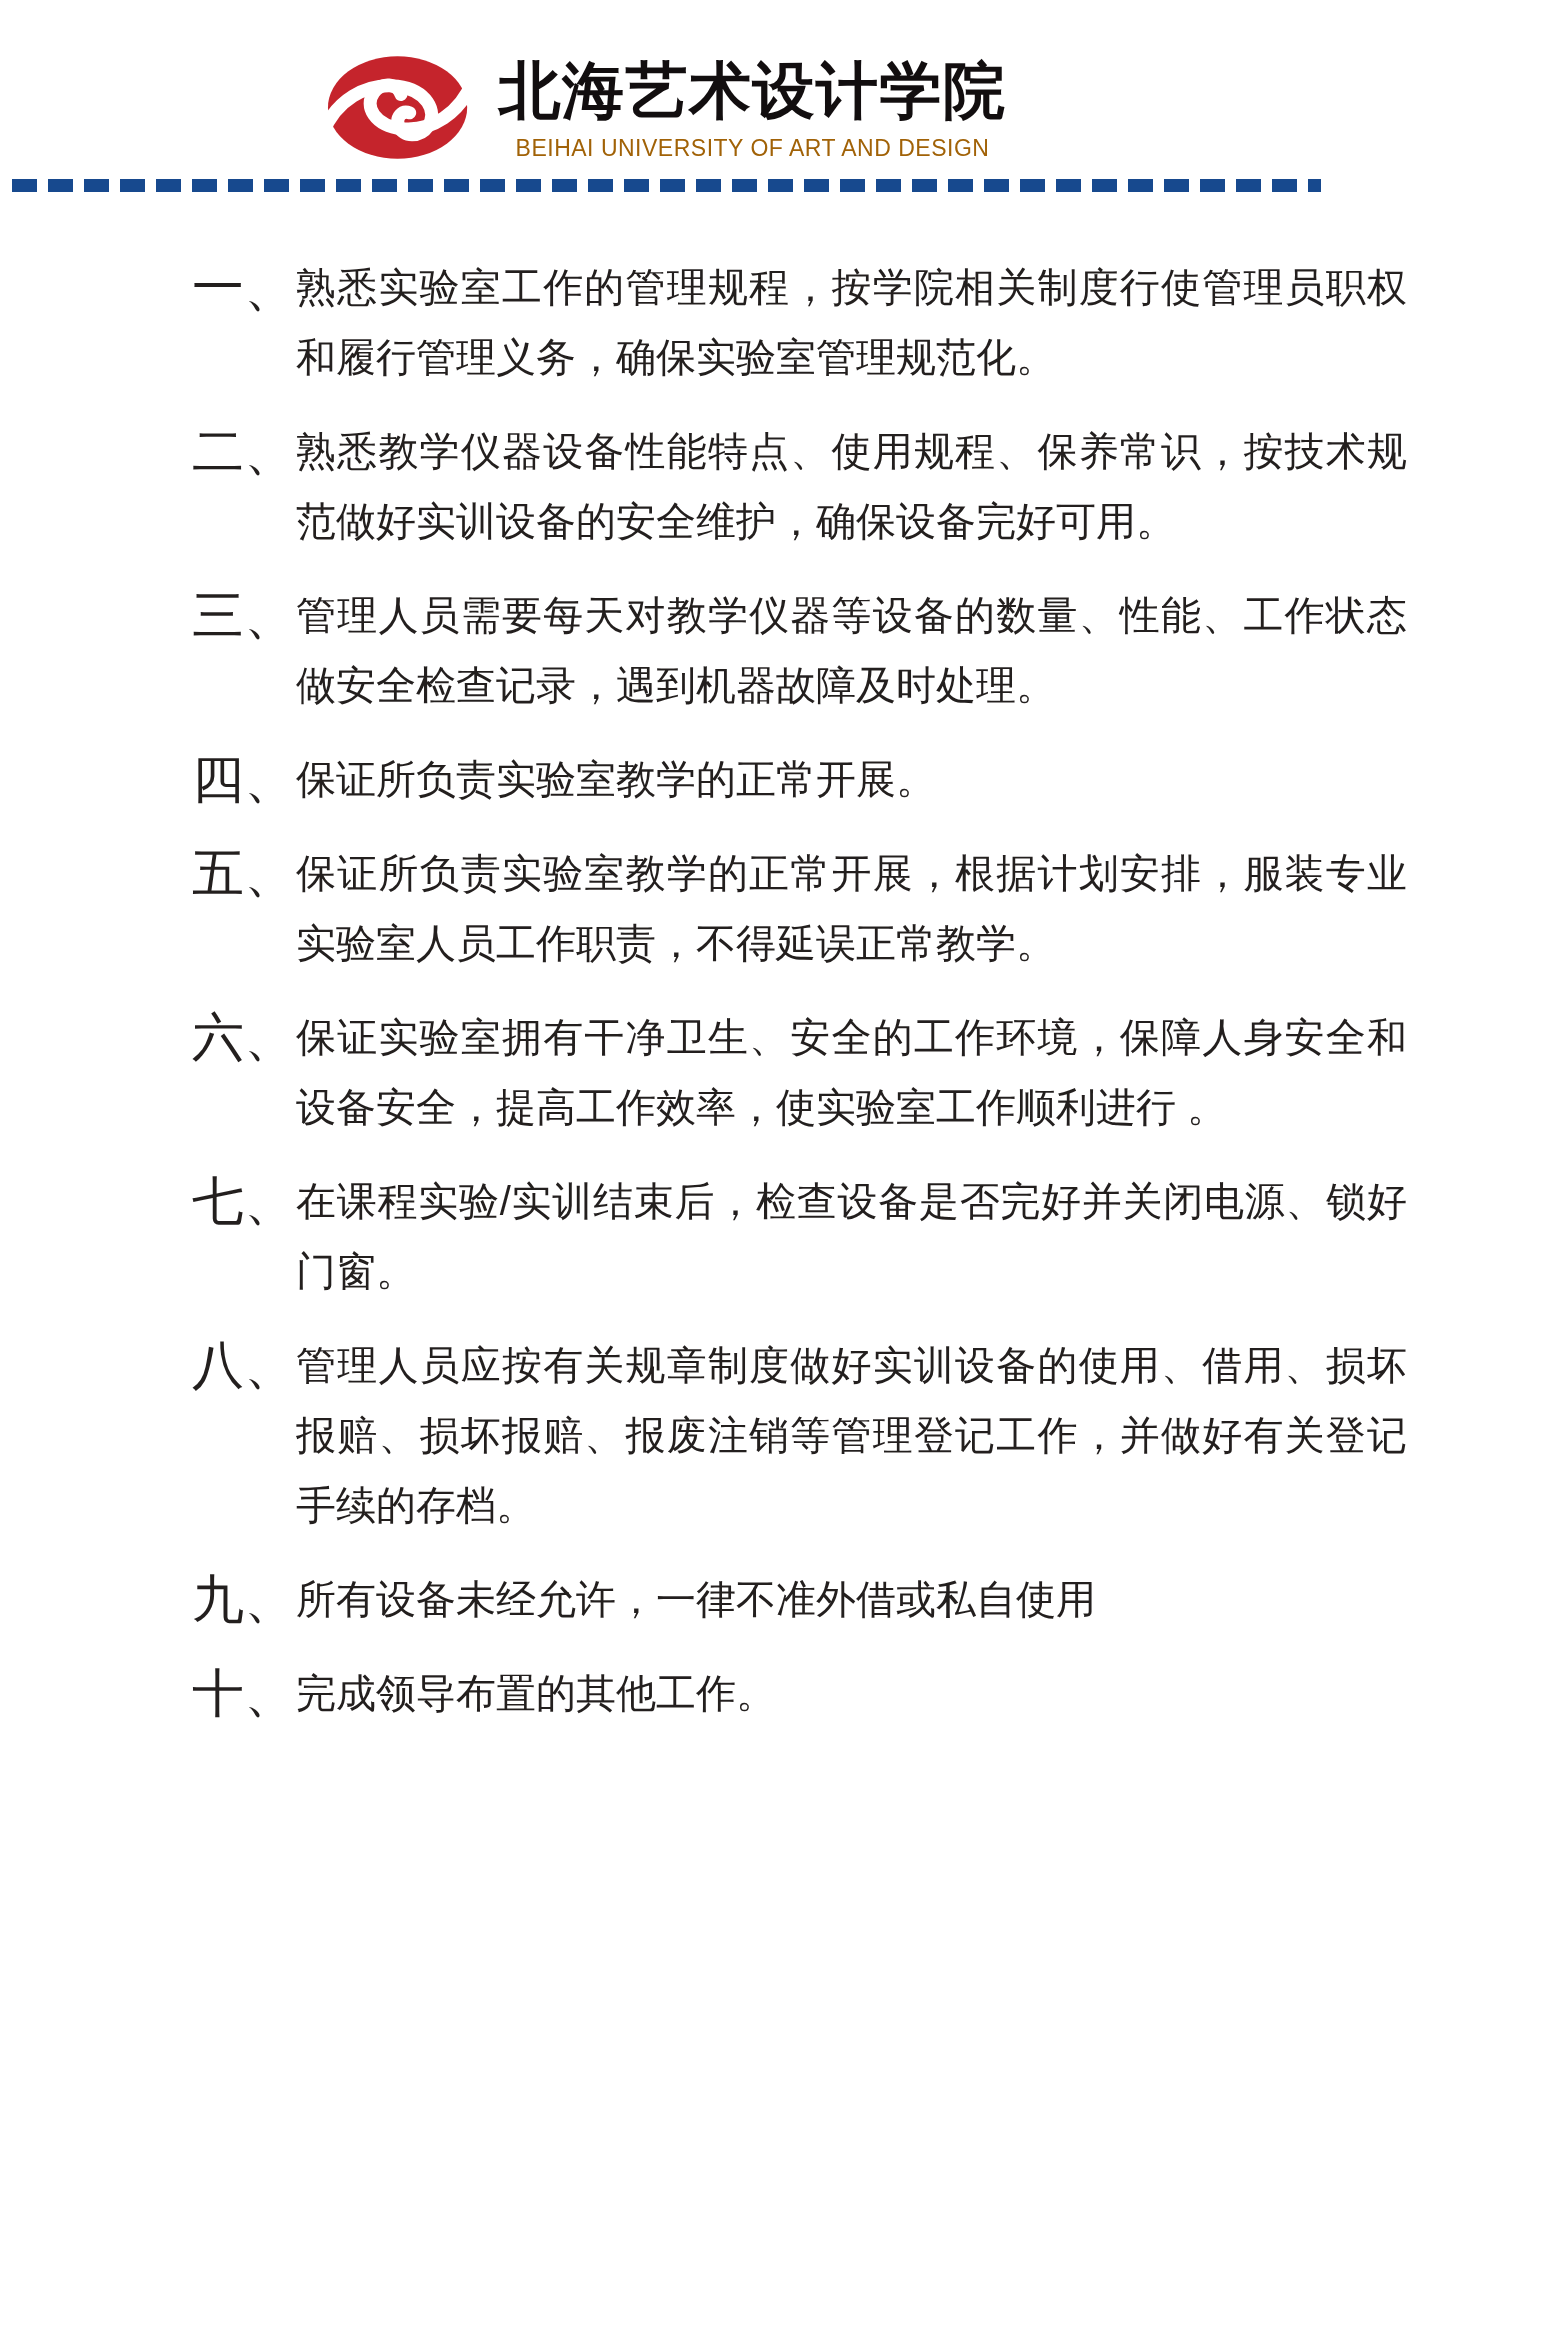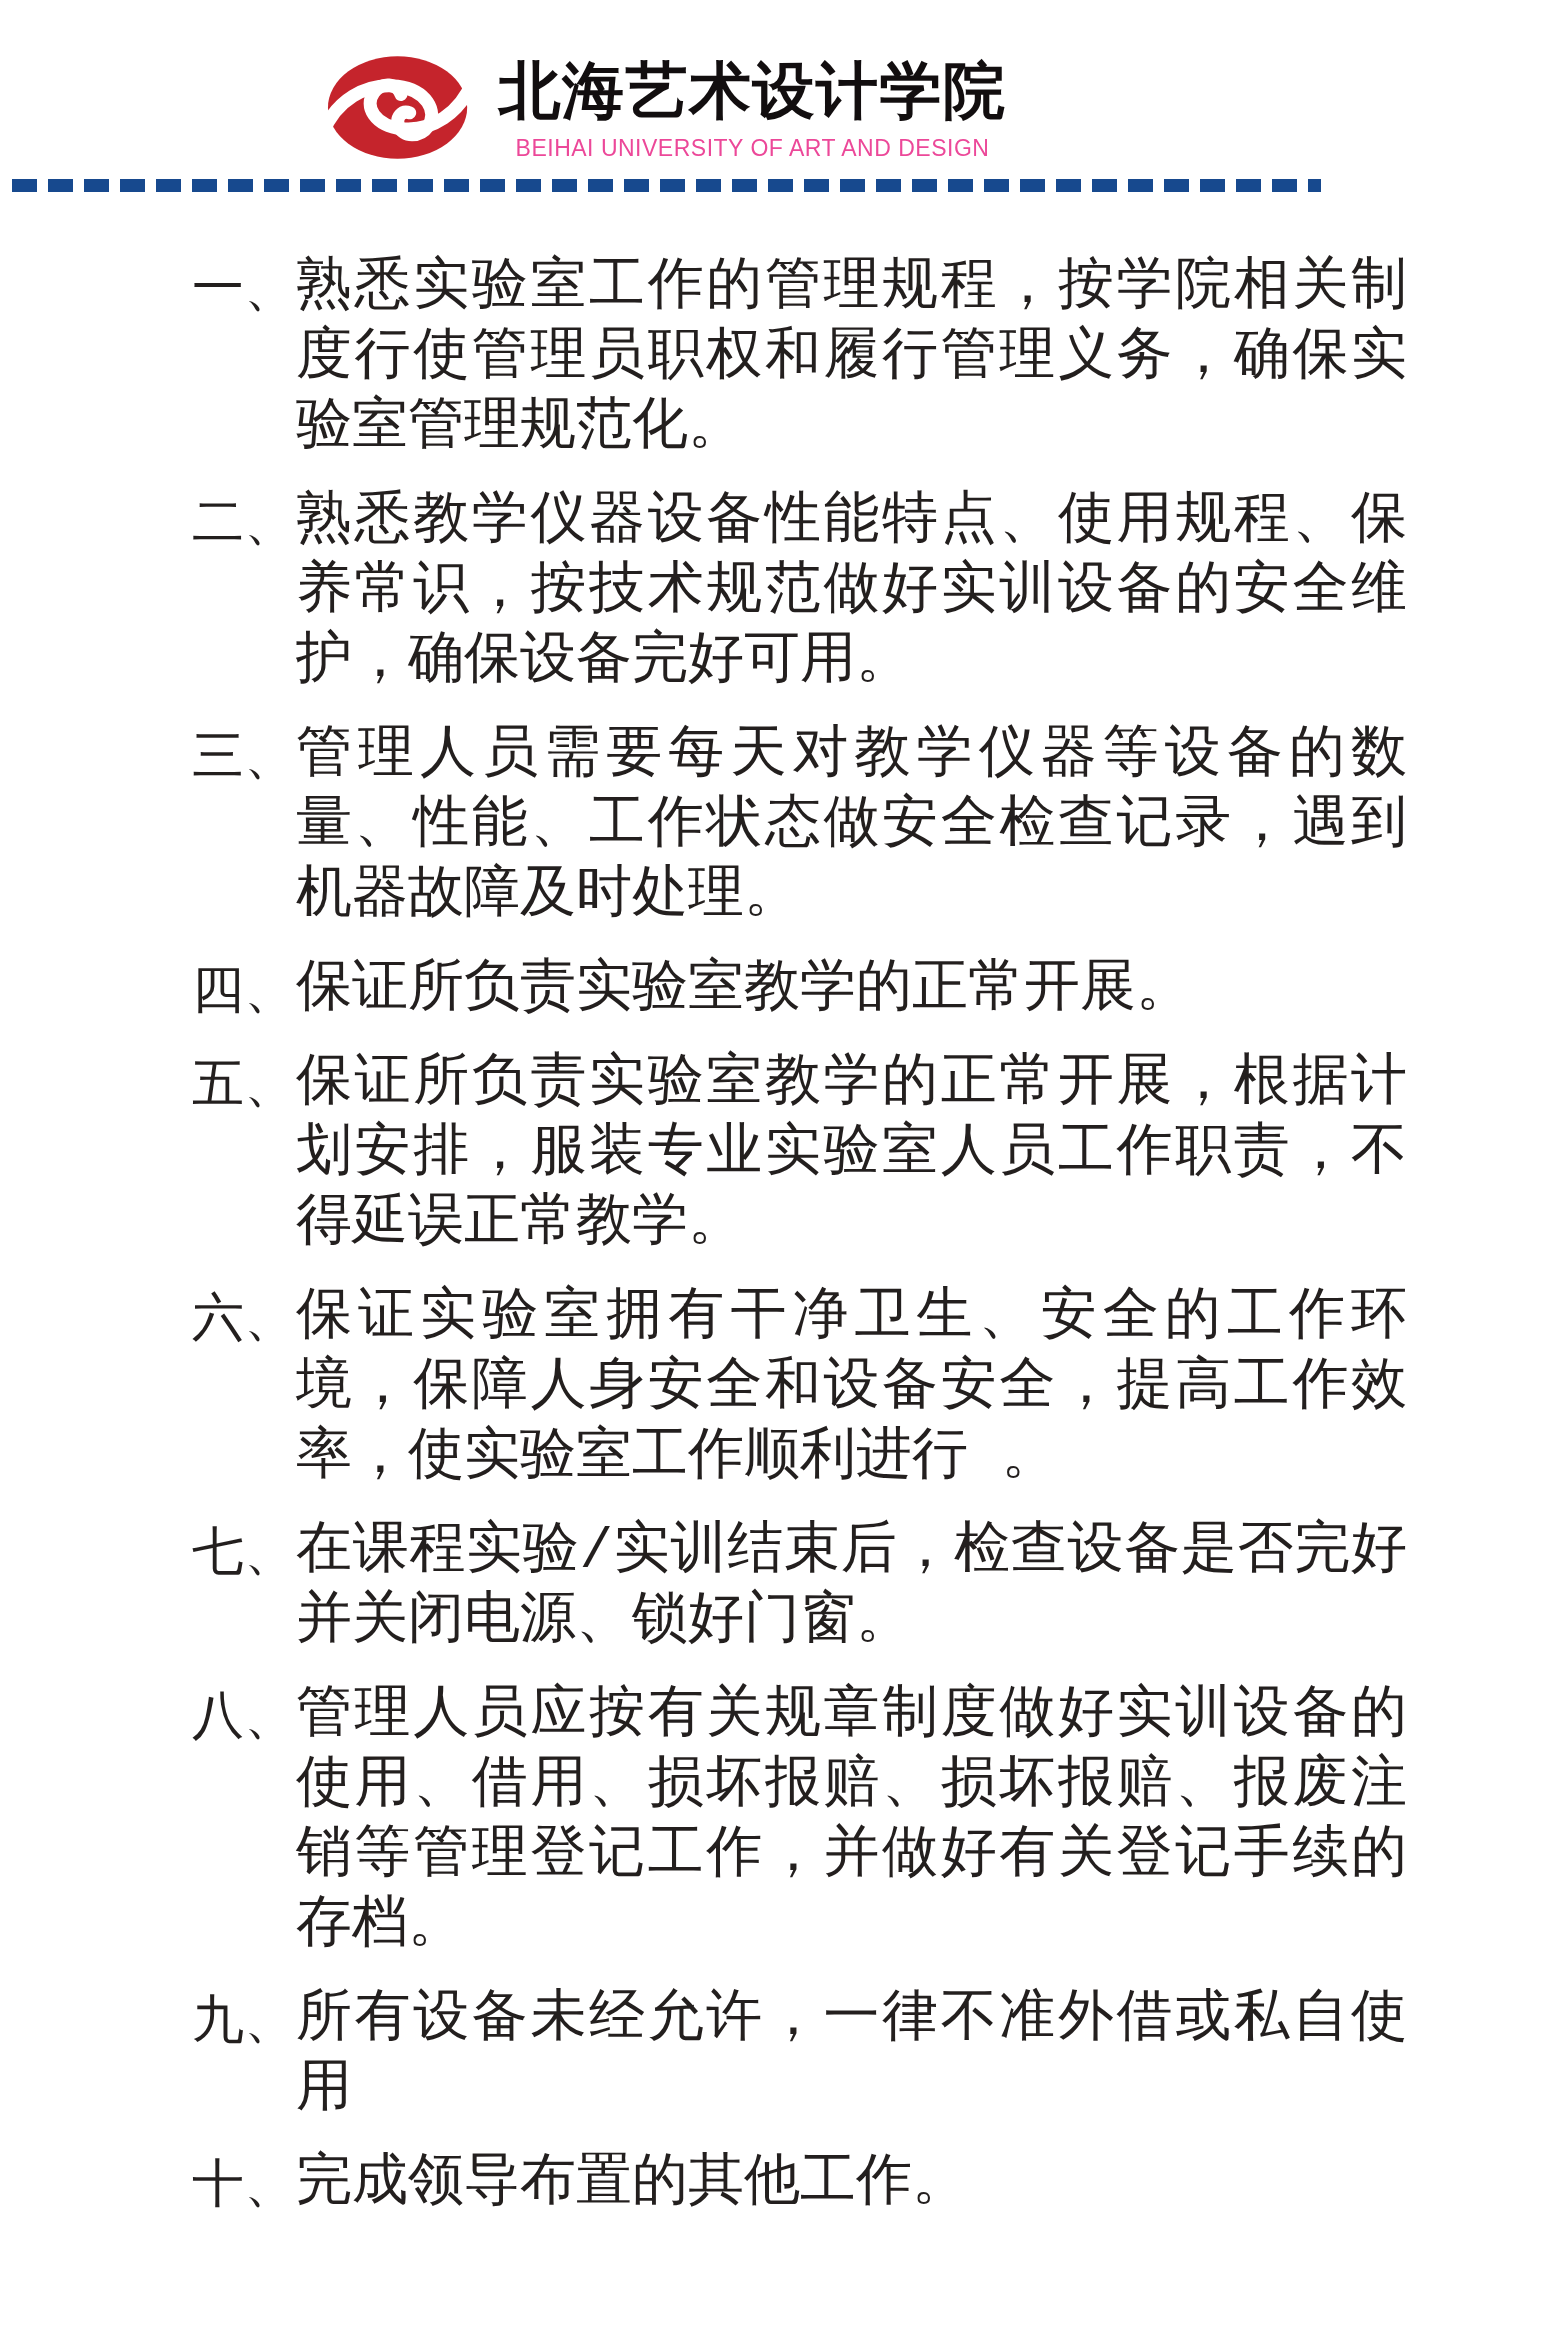--- a/index.html
+++ b/index.html
@@ -21,21 +21,21 @@
   .mark .red-fill{fill:var(--logo-red);}
   .mark .white-cut{fill:none;stroke:#ffffff;stroke-linecap:round;}
   .names{display:flex;flex-direction:column;align-items:center;}
   .cn-name{
     font-family:"Liberation Serif","DejaVu Serif",serif;
     font-size:62px;font-weight:700;letter-spacing:1.5px;
     line-height:1.25;color:#120e0f;white-space:nowrap;
   }
   .en-name{
     font-size:23px;font-weight:400;letter-spacing:0.5px;margin-top:4px;
-    color:#ec4899;white-space:nowrap;
+    color:#a16207;white-space:nowrap;
   }
 
   
   .doc-title{
     margin-top:53px;text-align:center;color:var(--accent);
     font-size:84px;font-weight:900;letter-spacing:6.4px;padding-left:6.4px;
     line-height:1.25;white-space:nowrap;
   }
 
   
@@ -57,25 +57,24 @@
     margin-bottom:24px;
   }
   .duty:last-child{margin-bottom:0;}
   .duty-no{
     flex:0 0 101px;
     font-size:52px;line-height:70px;
     white-space:nowrap;
   }
   .duty-text{
     width:1111px;flex:0 0 1111px;
-    font-size:56px;line-height:70px;
+    font-size:40px;line-height:70px;
     text-align:justify;
     line-break:strict;
     word-break:normal;
-    font-family:Liberation Mono, monospace;
   }
 </style>
 </head>
 <body style="background: rgb(255, 255, 255);">
 
 <div class="page">
 
   <header class="masthead">
     <svg class="mark" viewBox="0 0 300 218" aria-hidden="true">
       <ellipse class="red-fill" cx="146" cy="110" rx="144" ry="106"></ellipse>

